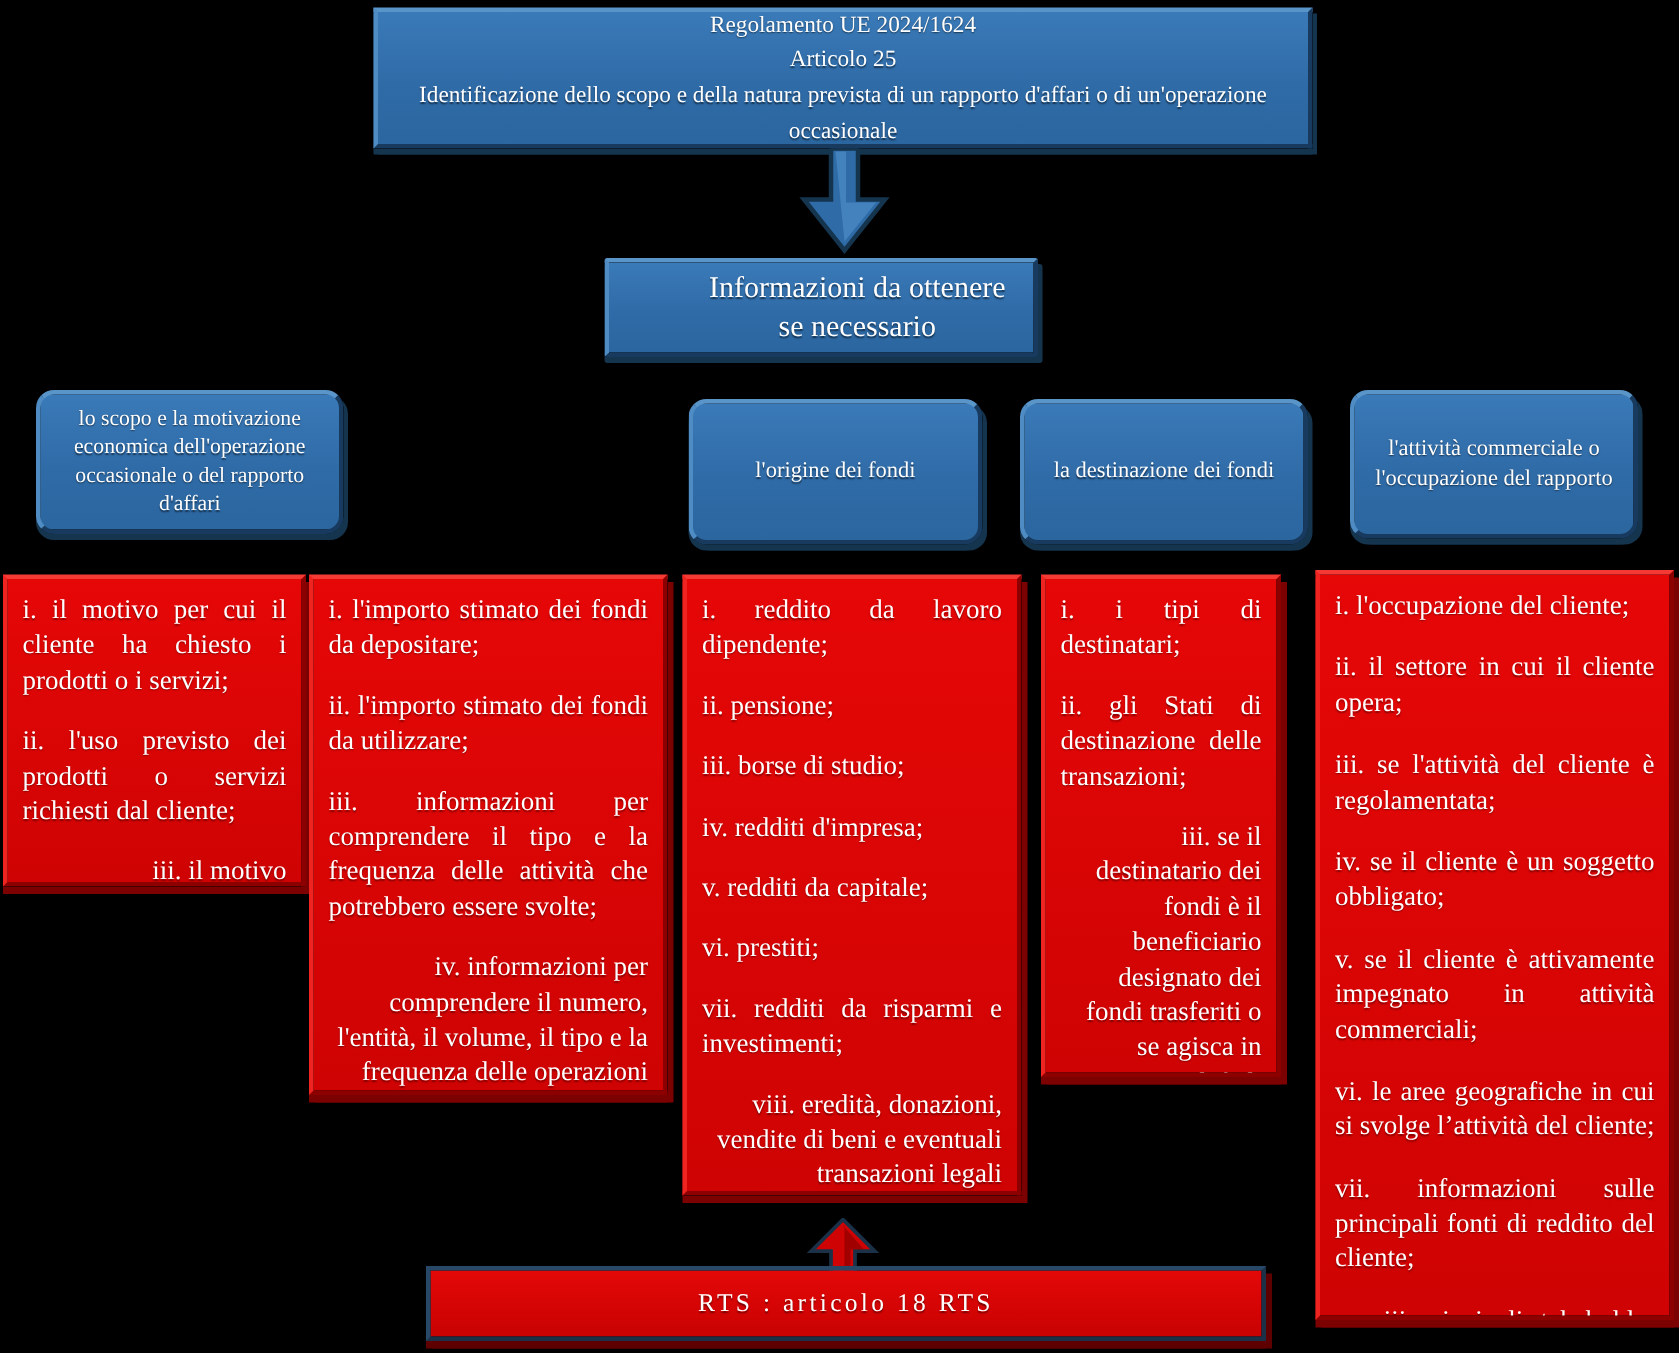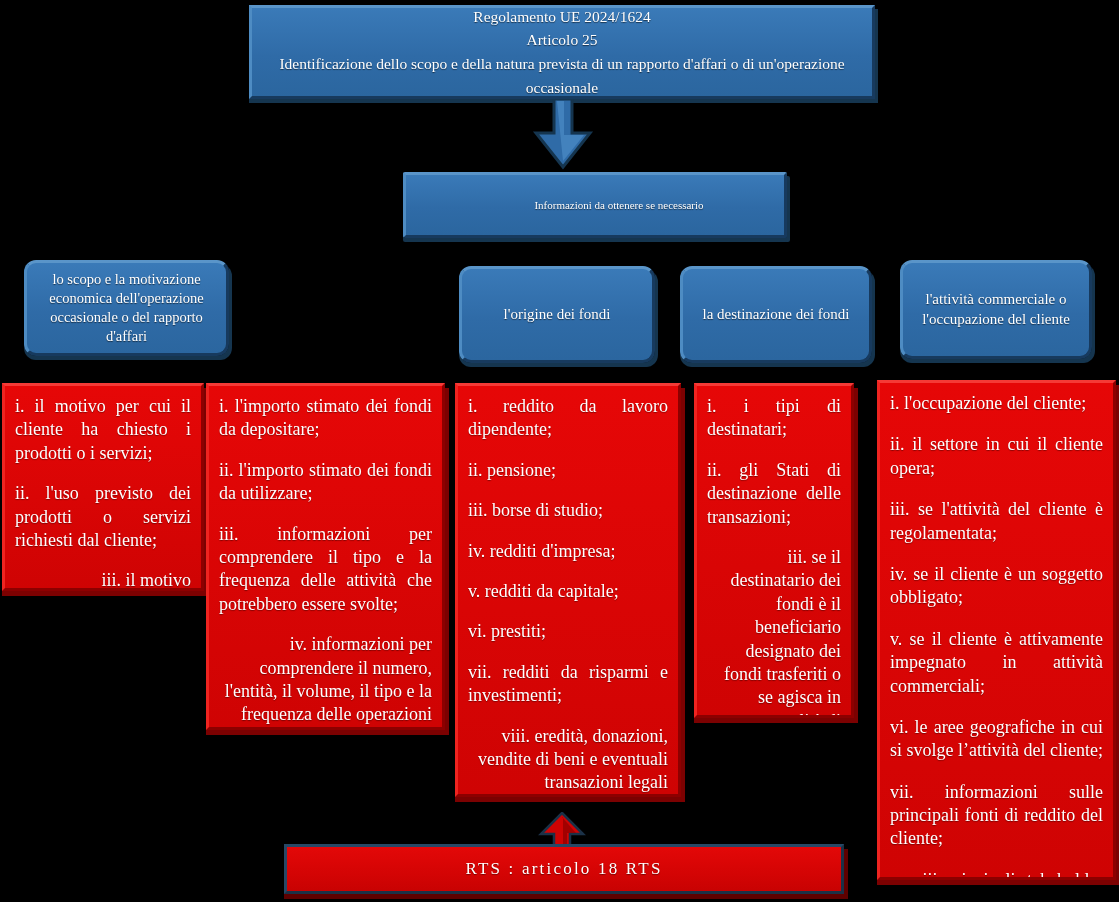--- a/index.html
+++ b/index.html
@@ -20,21 +20,21 @@
     display:flex;align-items:center;justify-content:center;
     text-align:center;
     text-shadow:0 1px 1px rgba(0,0,0,.55);
     box-sizing:border-box;
   }
   .bluebox .txt{width:100%;padding:0 8px;line-height:1.30;border-radius:32px;}
   .bluebox.rounded{border-radius:12px;}
 
   #title-box{left:249px;top:5px;width:626px;height:94px;font-size:15.5px;}
   #title-box .txt{line-height:1.52;}
-  #subtitle-box{left:403px;top:172px;width:384px;height:66px;font-size:11px;border-radius:2px;padding-left:48px;}
+  #subtitle-box{left:403px;top:172px;width:289px;height:66px;font-size:20px;border-radius:2px;padding-left:48px;}
 
   .cat{font-size:15px;border-radius:12px;}
   #cat-0{left:4px;top:260px;width:205px;height:96px;font-size:14.5px;margin-left:20px;}
   #cat-1{left:234px;top:265px;width:194px;height:95px;}
   #cat-2{left:459px;top:266px;width:196px;height:97px;}
   #cat-3{left:680px;top:266px;width:192px;height:97px;}
   #cat-4{left:900px;top:260px;width:192px;height:99px;}
 
   
   .redbox{
@@ -108,21 +108,21 @@
   <div class="bluebox cat rounded" id="cat-0">
     <div class="txt">lo scopo e la motivazione economica dell'operazione occasionale o del rapporto d'affari</div>
   </div>
   <div class="bluebox cat rounded" id="cat-2">
     <div class="txt">l'origine  dei fondi</div>
   </div>
   <div class="bluebox cat rounded" id="cat-3">
     <div class="txt">la destinazione dei fondi</div>
   </div>
   <div class="bluebox cat rounded" id="cat-4">
-    <div class="txt">l'attività  commerciale o l'occupazione del cliente</div>
+    <div class="txt">l'attività  commerciale o l'occupazione del rapporto</div>
   </div>
 
   <div class="redbox" id="col-0">
     <div class="inner">
         <p>i. il motivo per cui il cliente ha chiesto i prodotti o i servizi;</p>
         <p>ii.  l'uso  previsto  dei  prodotti  o servizi richiesti dal cliente;</p>
         <p>iii.  il motivo dell'esecuzione della transazione occasionale</p>
       </div>
   </div>
   <div class="redbox" id="col-1">

